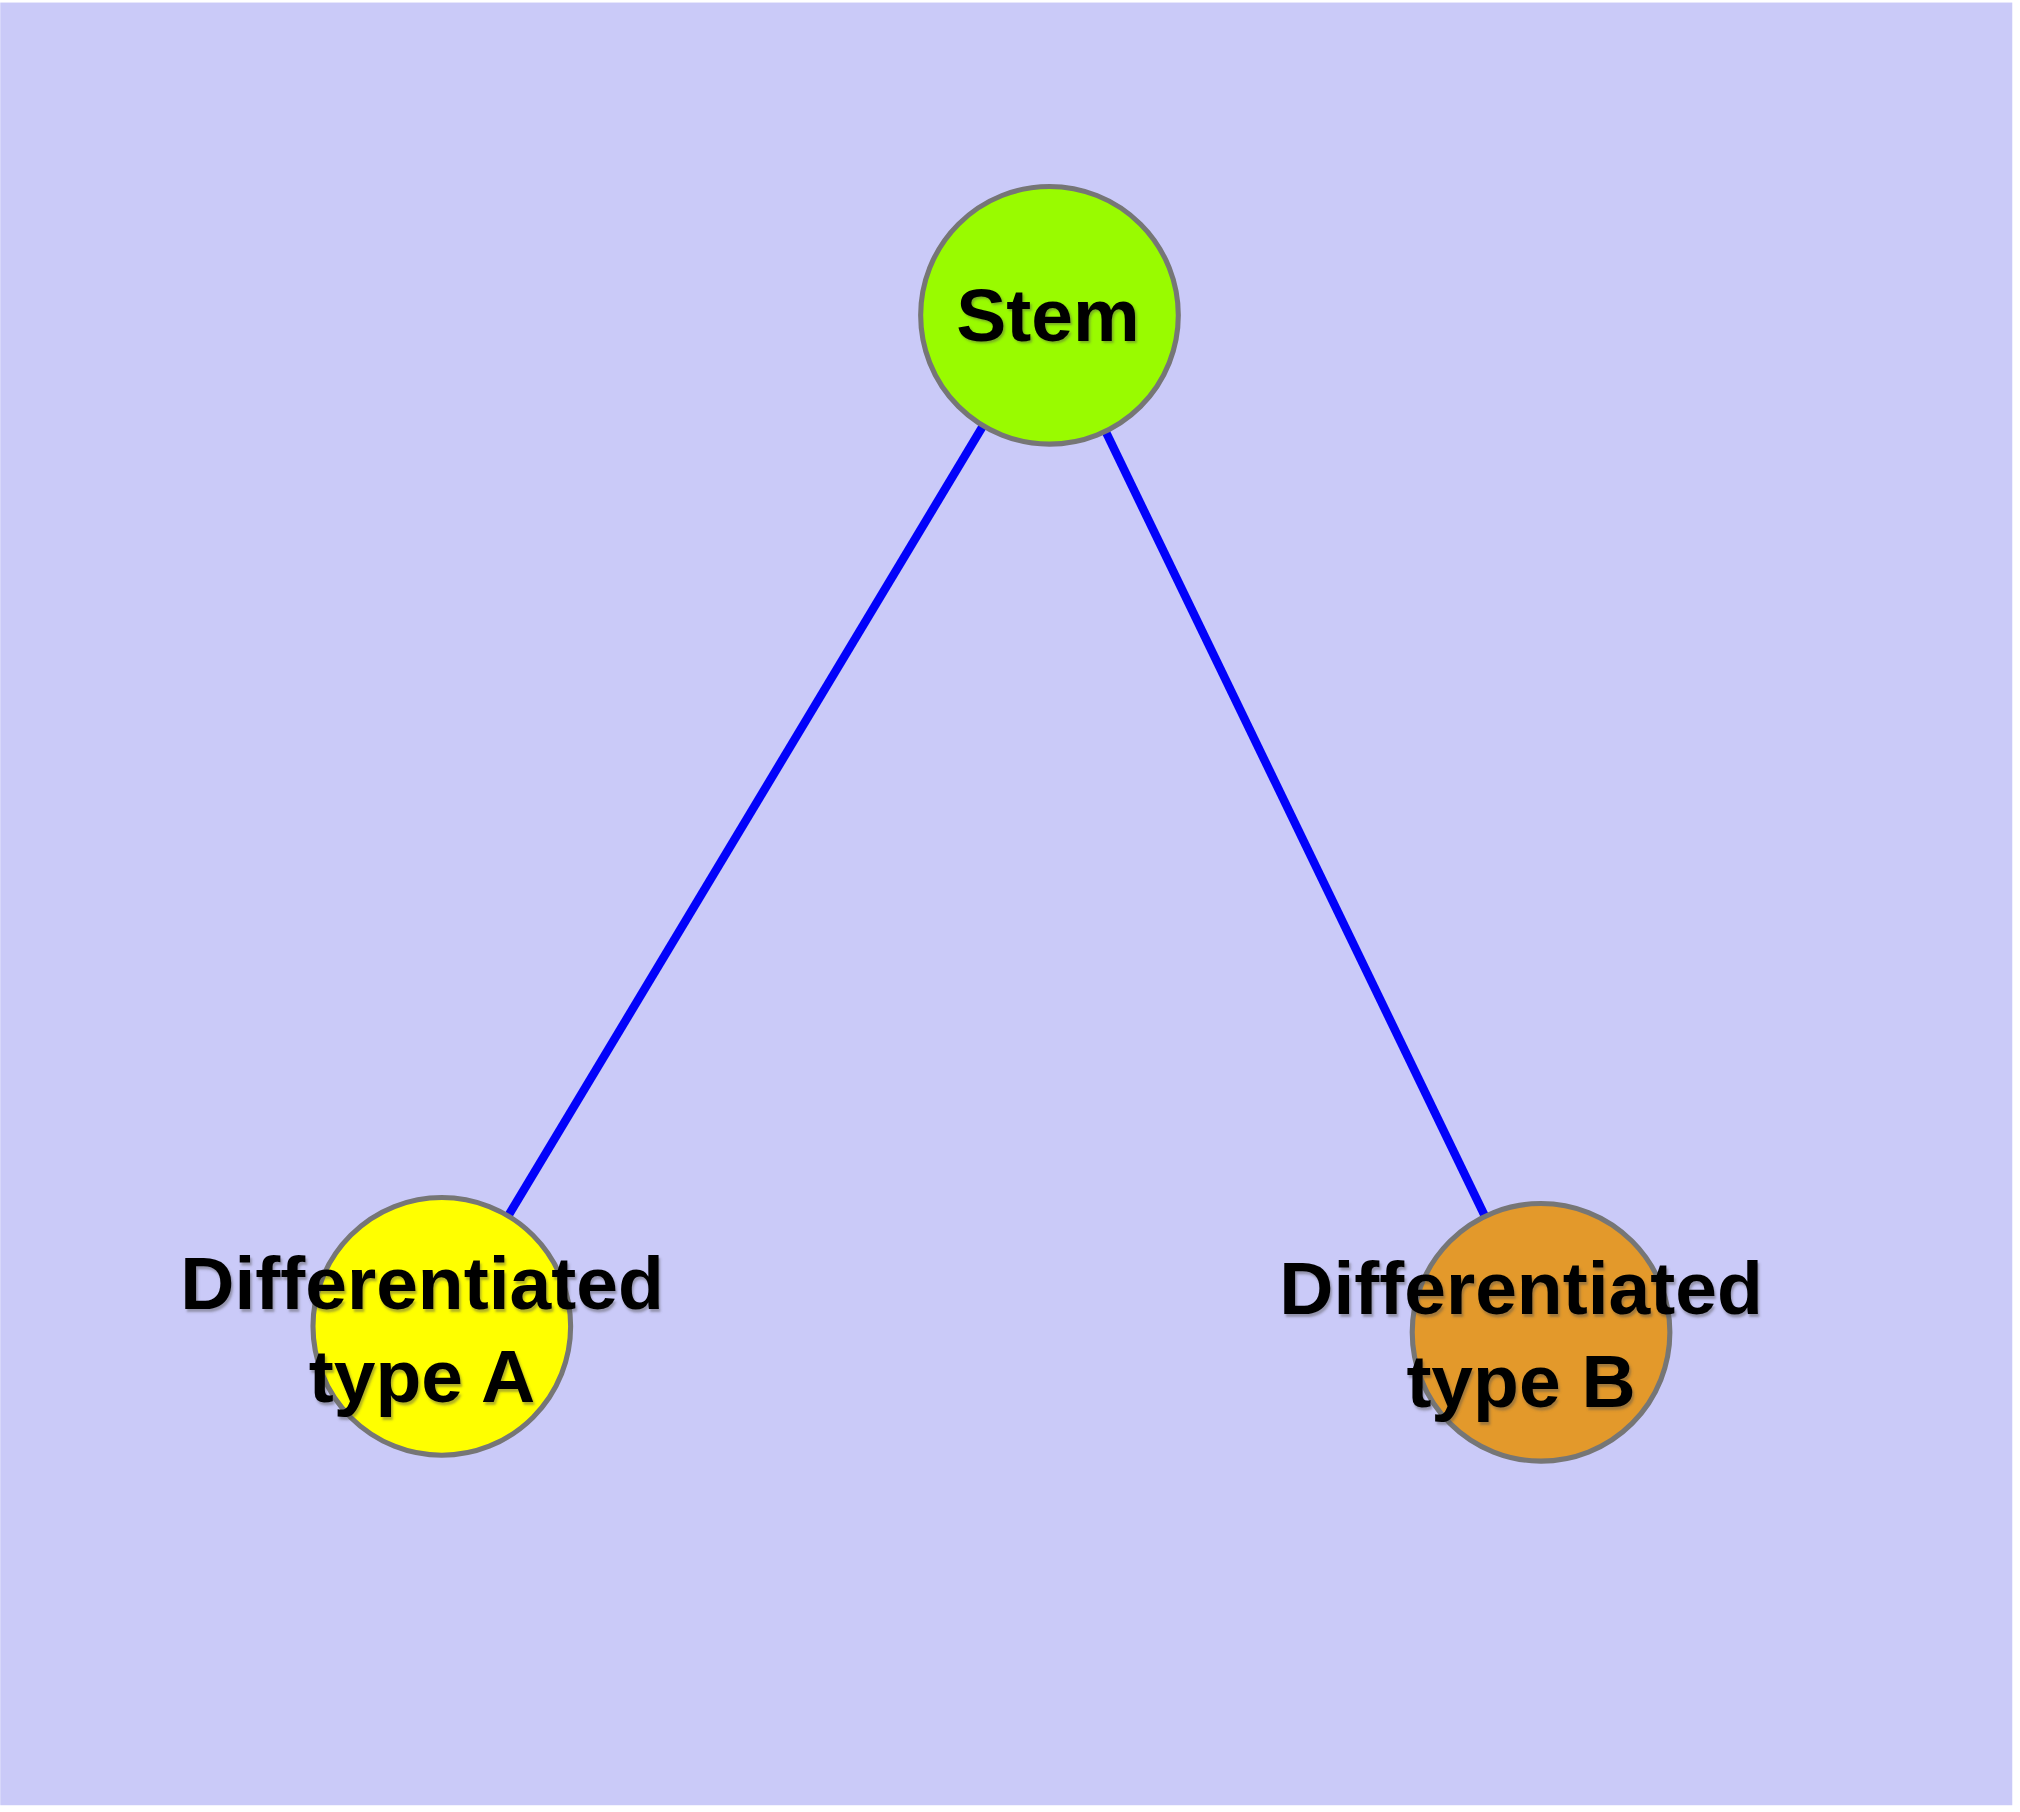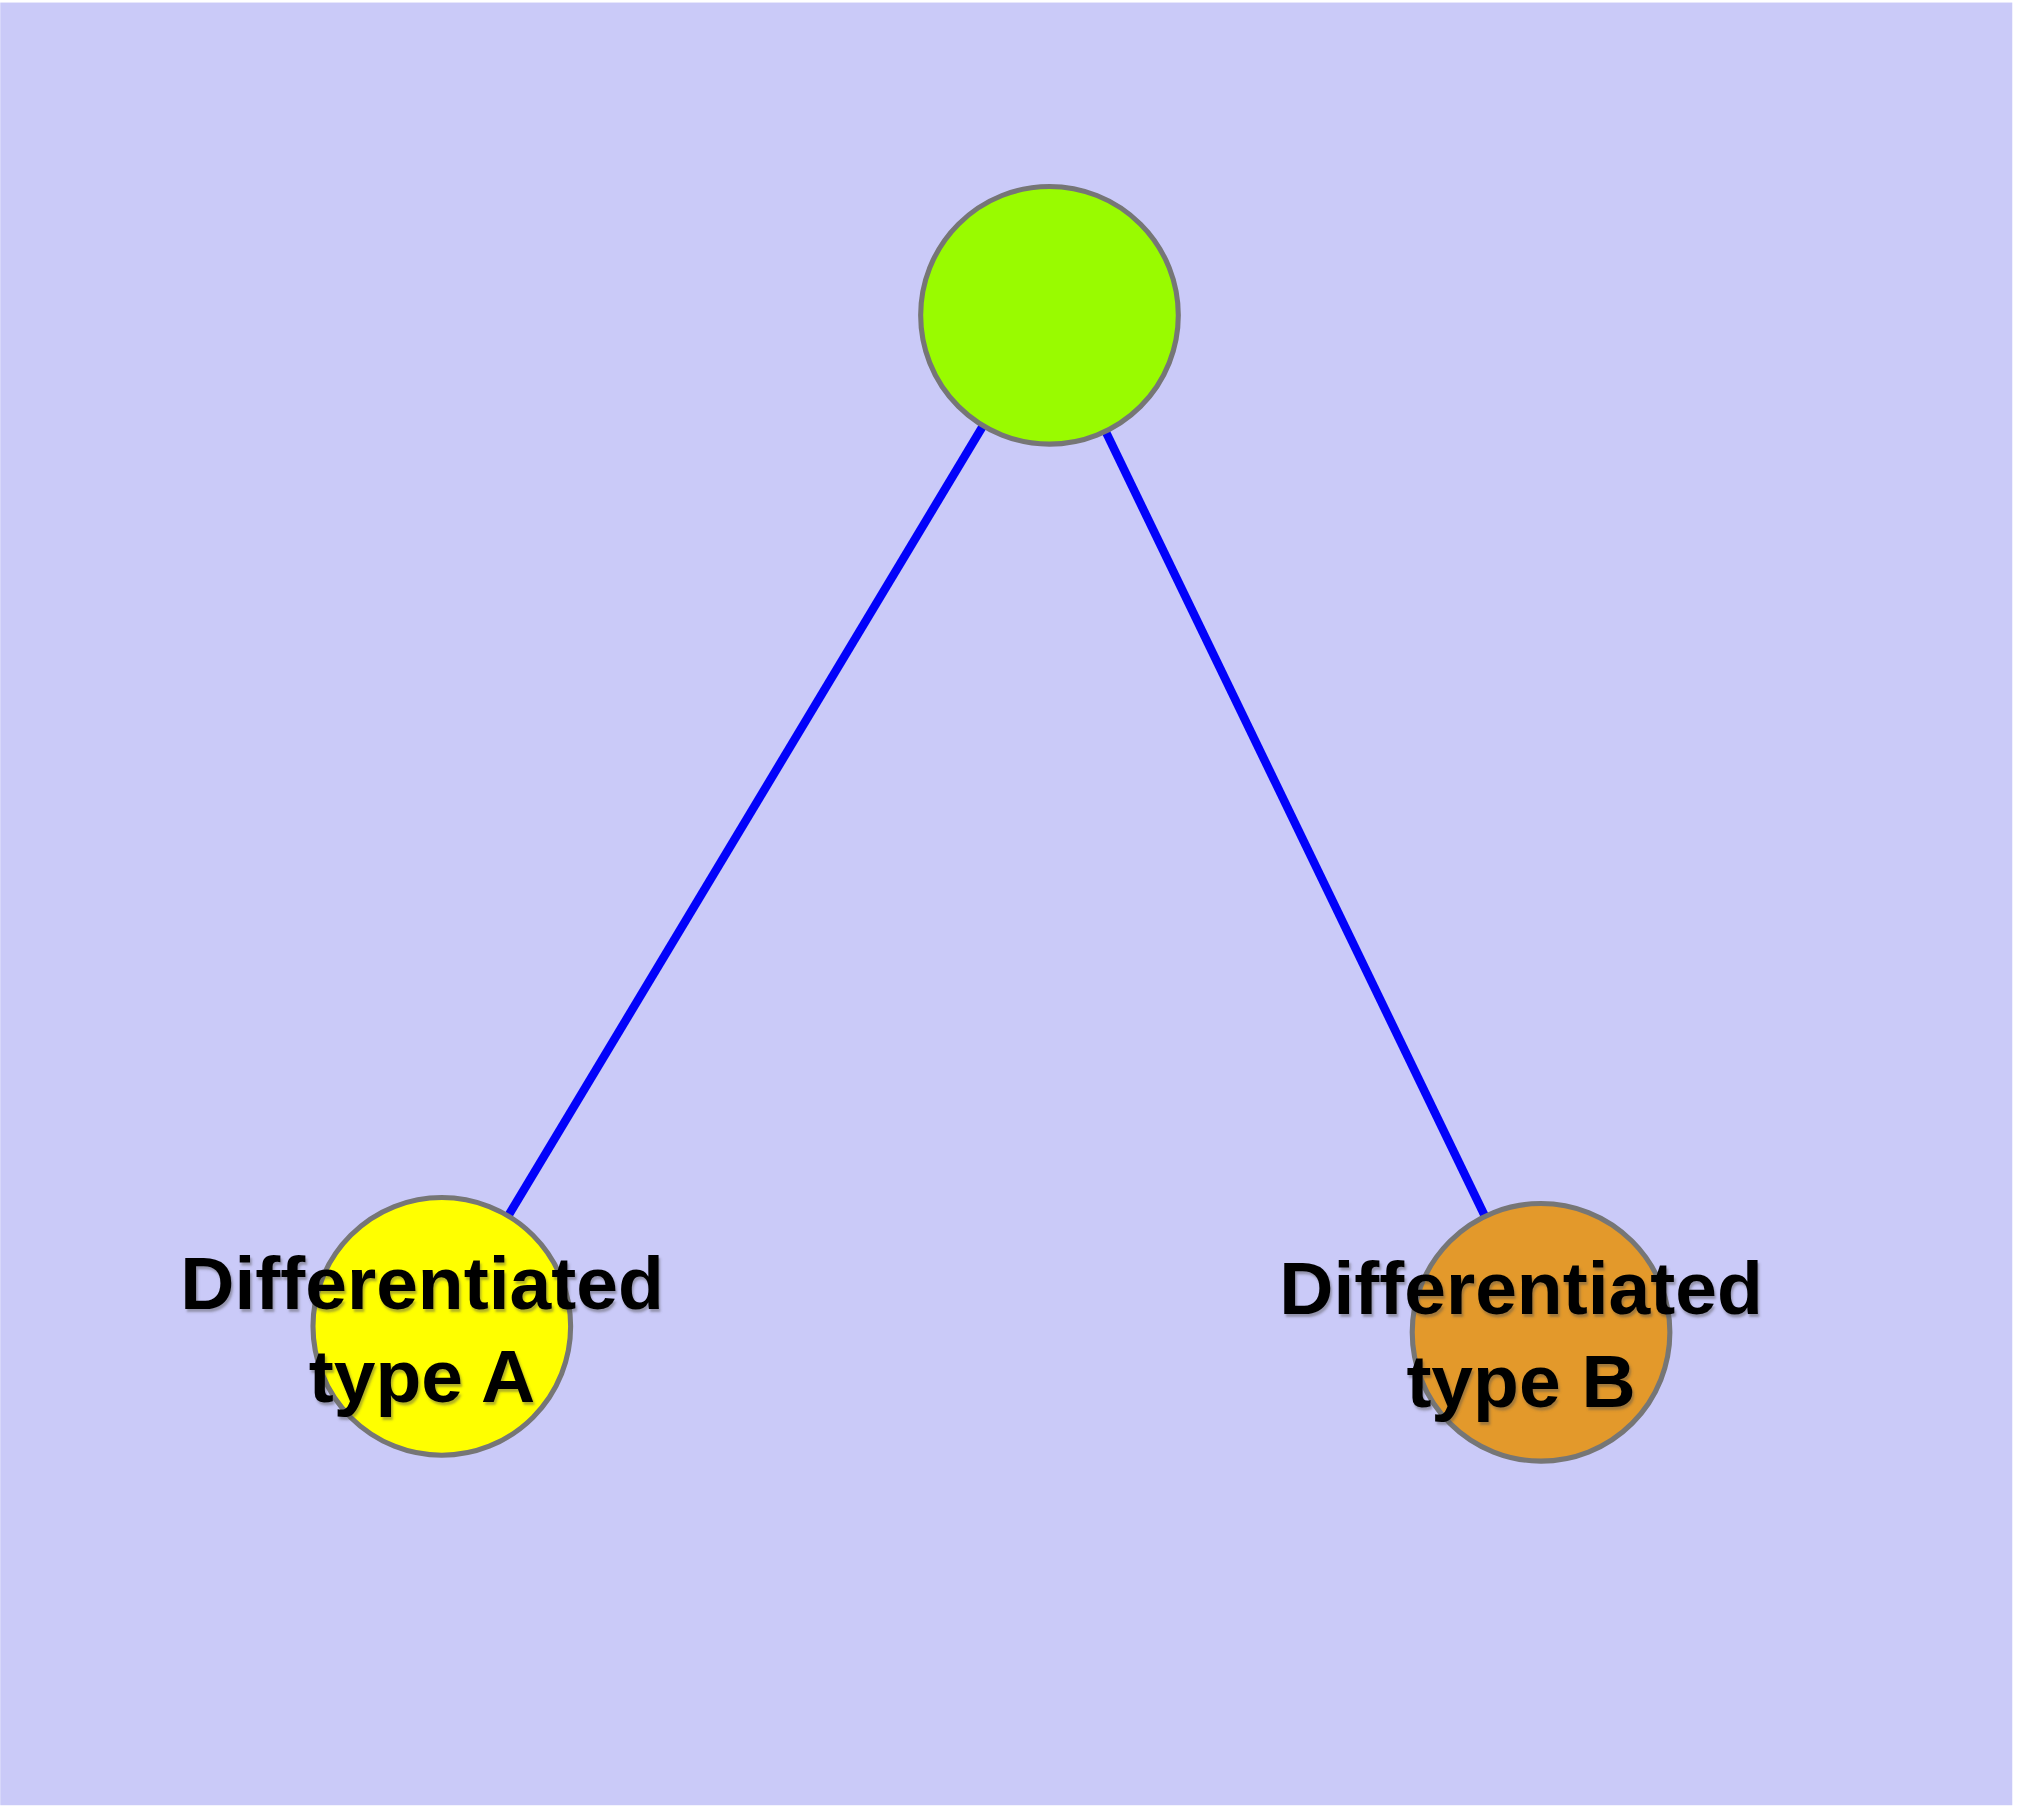--- a/index.html
+++ b/index.html
@@ -50,20 +50,21 @@
     <rect x="0" y="3" width="2374" height="2127" fill="#CACAF8"></rect>
 
     <line x1="1238" y1="372" x2="521" y2="1565" stroke-width="10" stroke="#0202FA"></line>
     <line x1="1238" y1="372" x2="1818" y2="1572" stroke-width="10" stroke="#0202FA"></line>
 
     <circle cx="1238" cy="372" r="152" stroke-width="6" fill="#99FB00" stroke="#767676"></circle>
     <circle cx="521" cy="1565" r="152" stroke-width="6" fill="#FFFF00" stroke="#767676"></circle>
     <circle cx="1818" cy="1572" r="152" stroke-width="6" fill="#E3992B" stroke="#767676"></circle>
   </svg>
 
+  <div class="node-label label-stem">Stem</div>
 
   <div class="node-label label-type-a">Differentiated
 type A</div>
 
   <div class="node-label label-type-b">Differentiated
 type B</div>
 
 </div>
 
 

